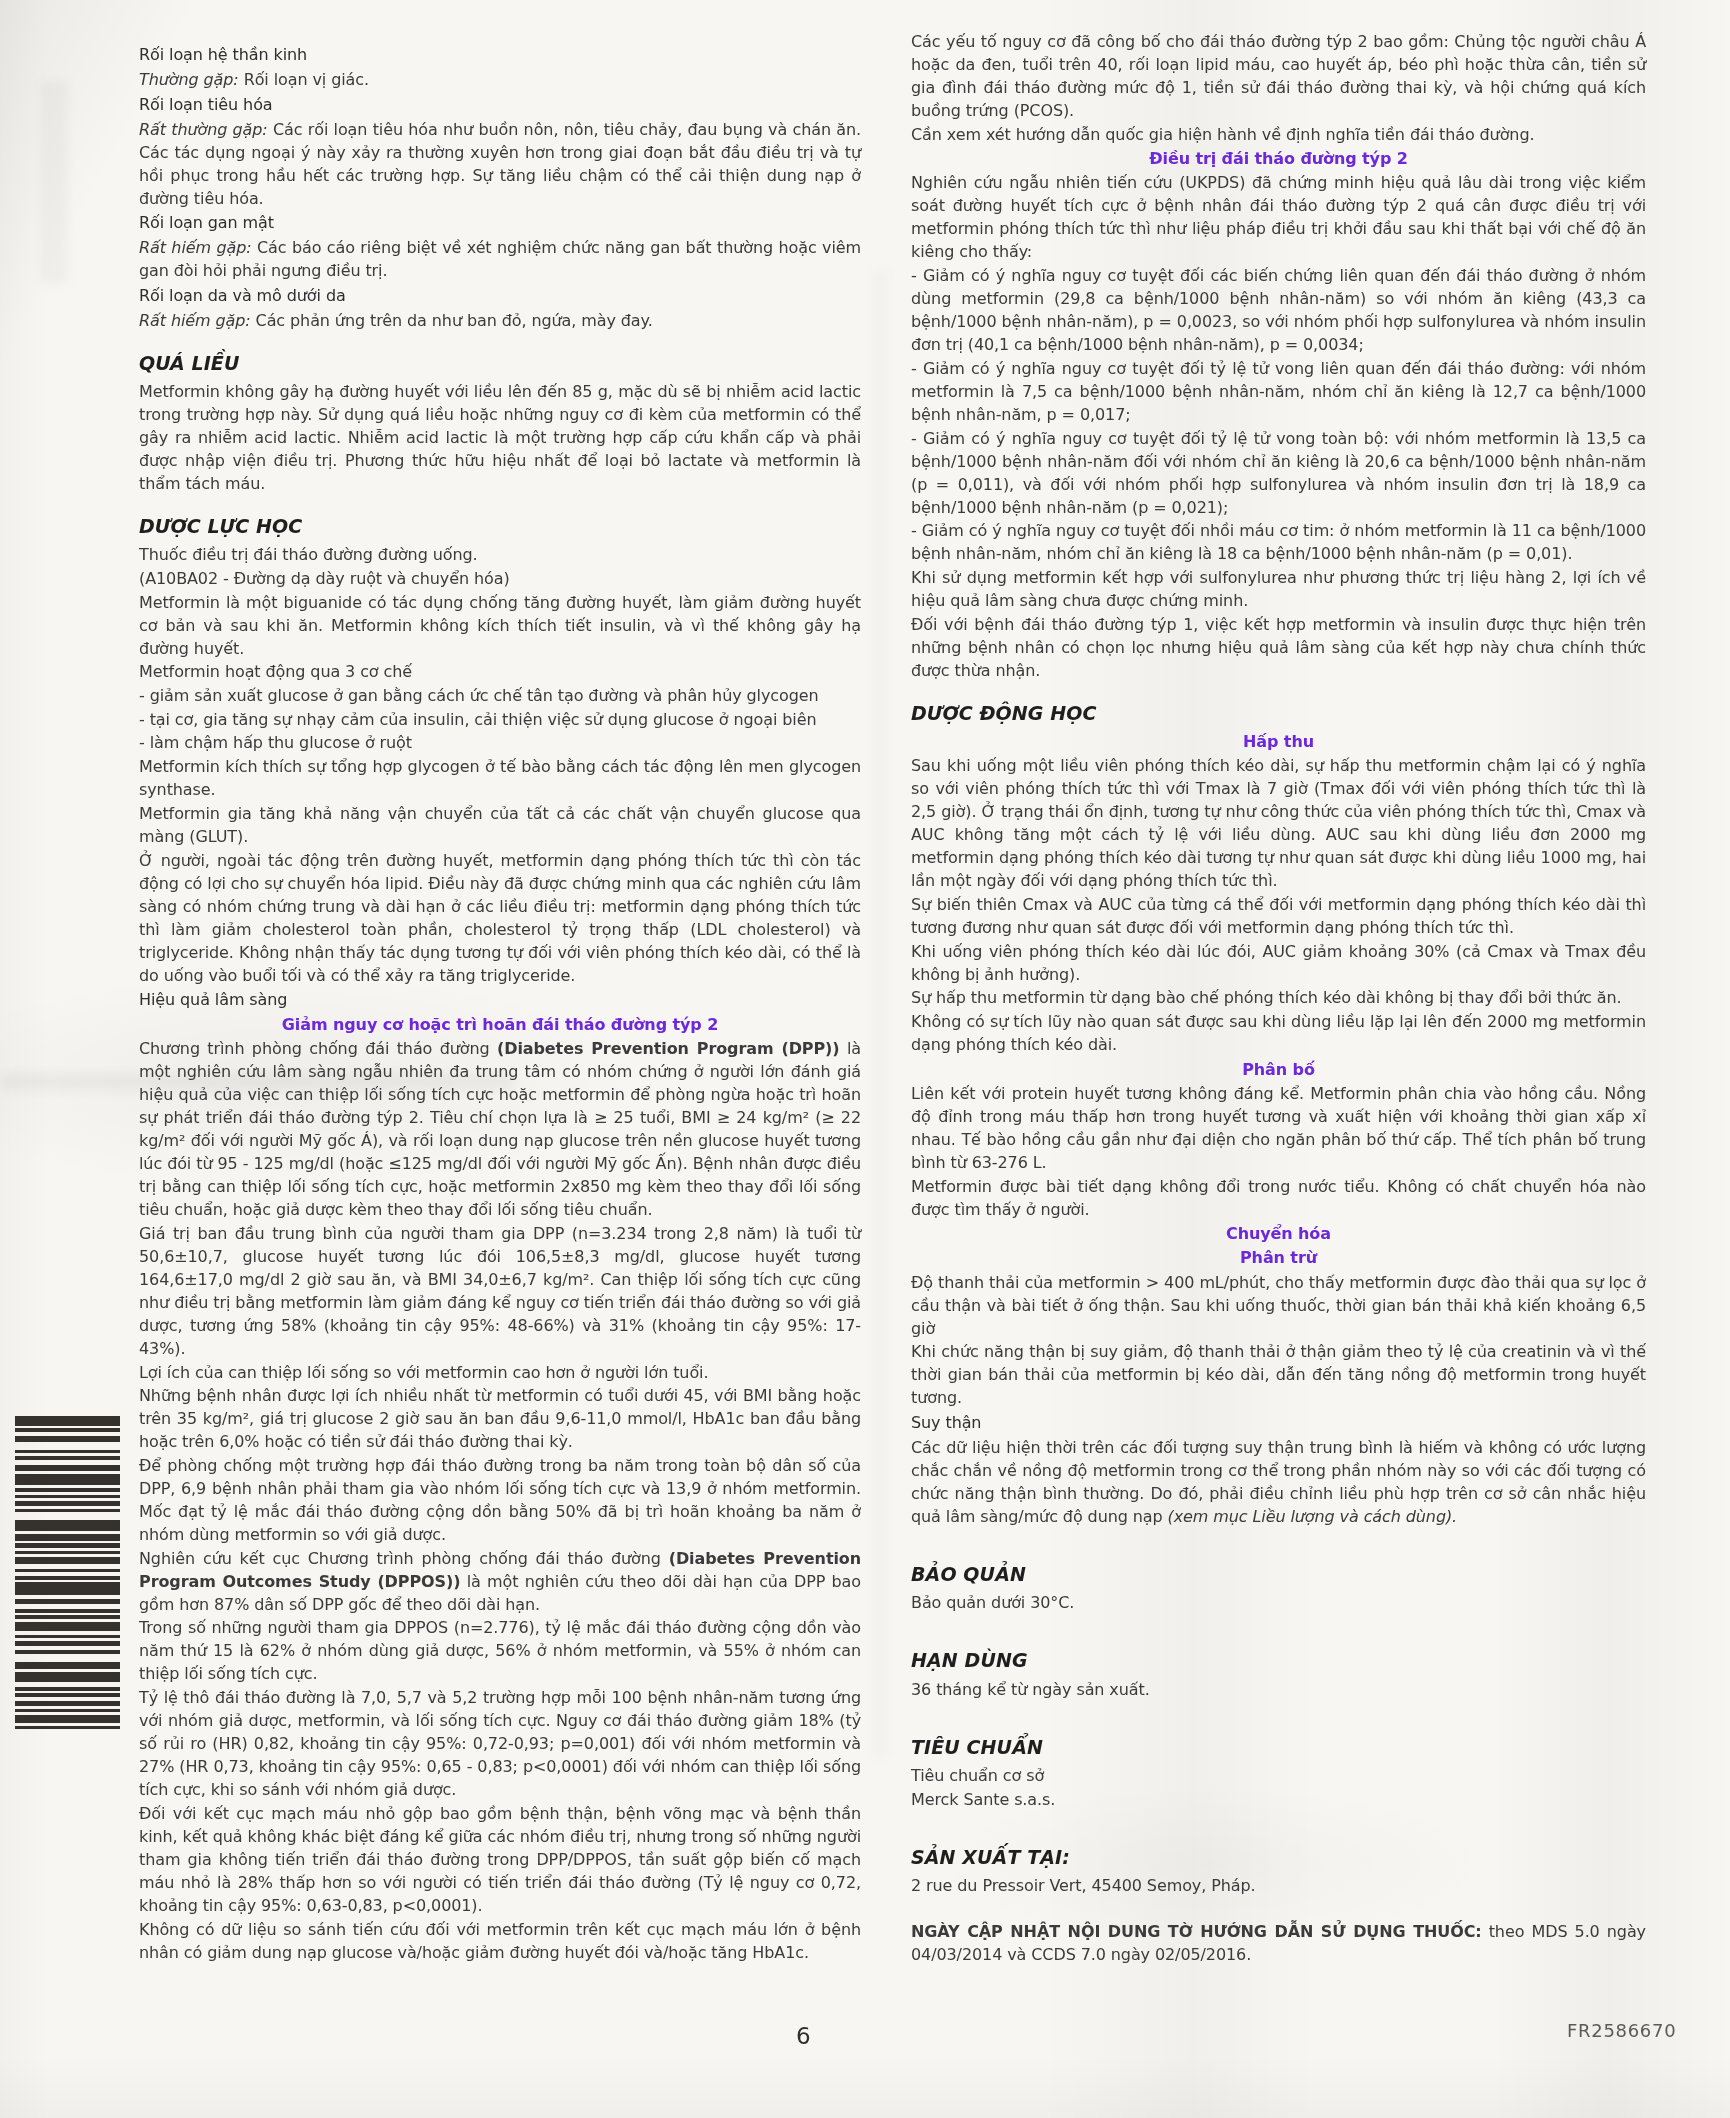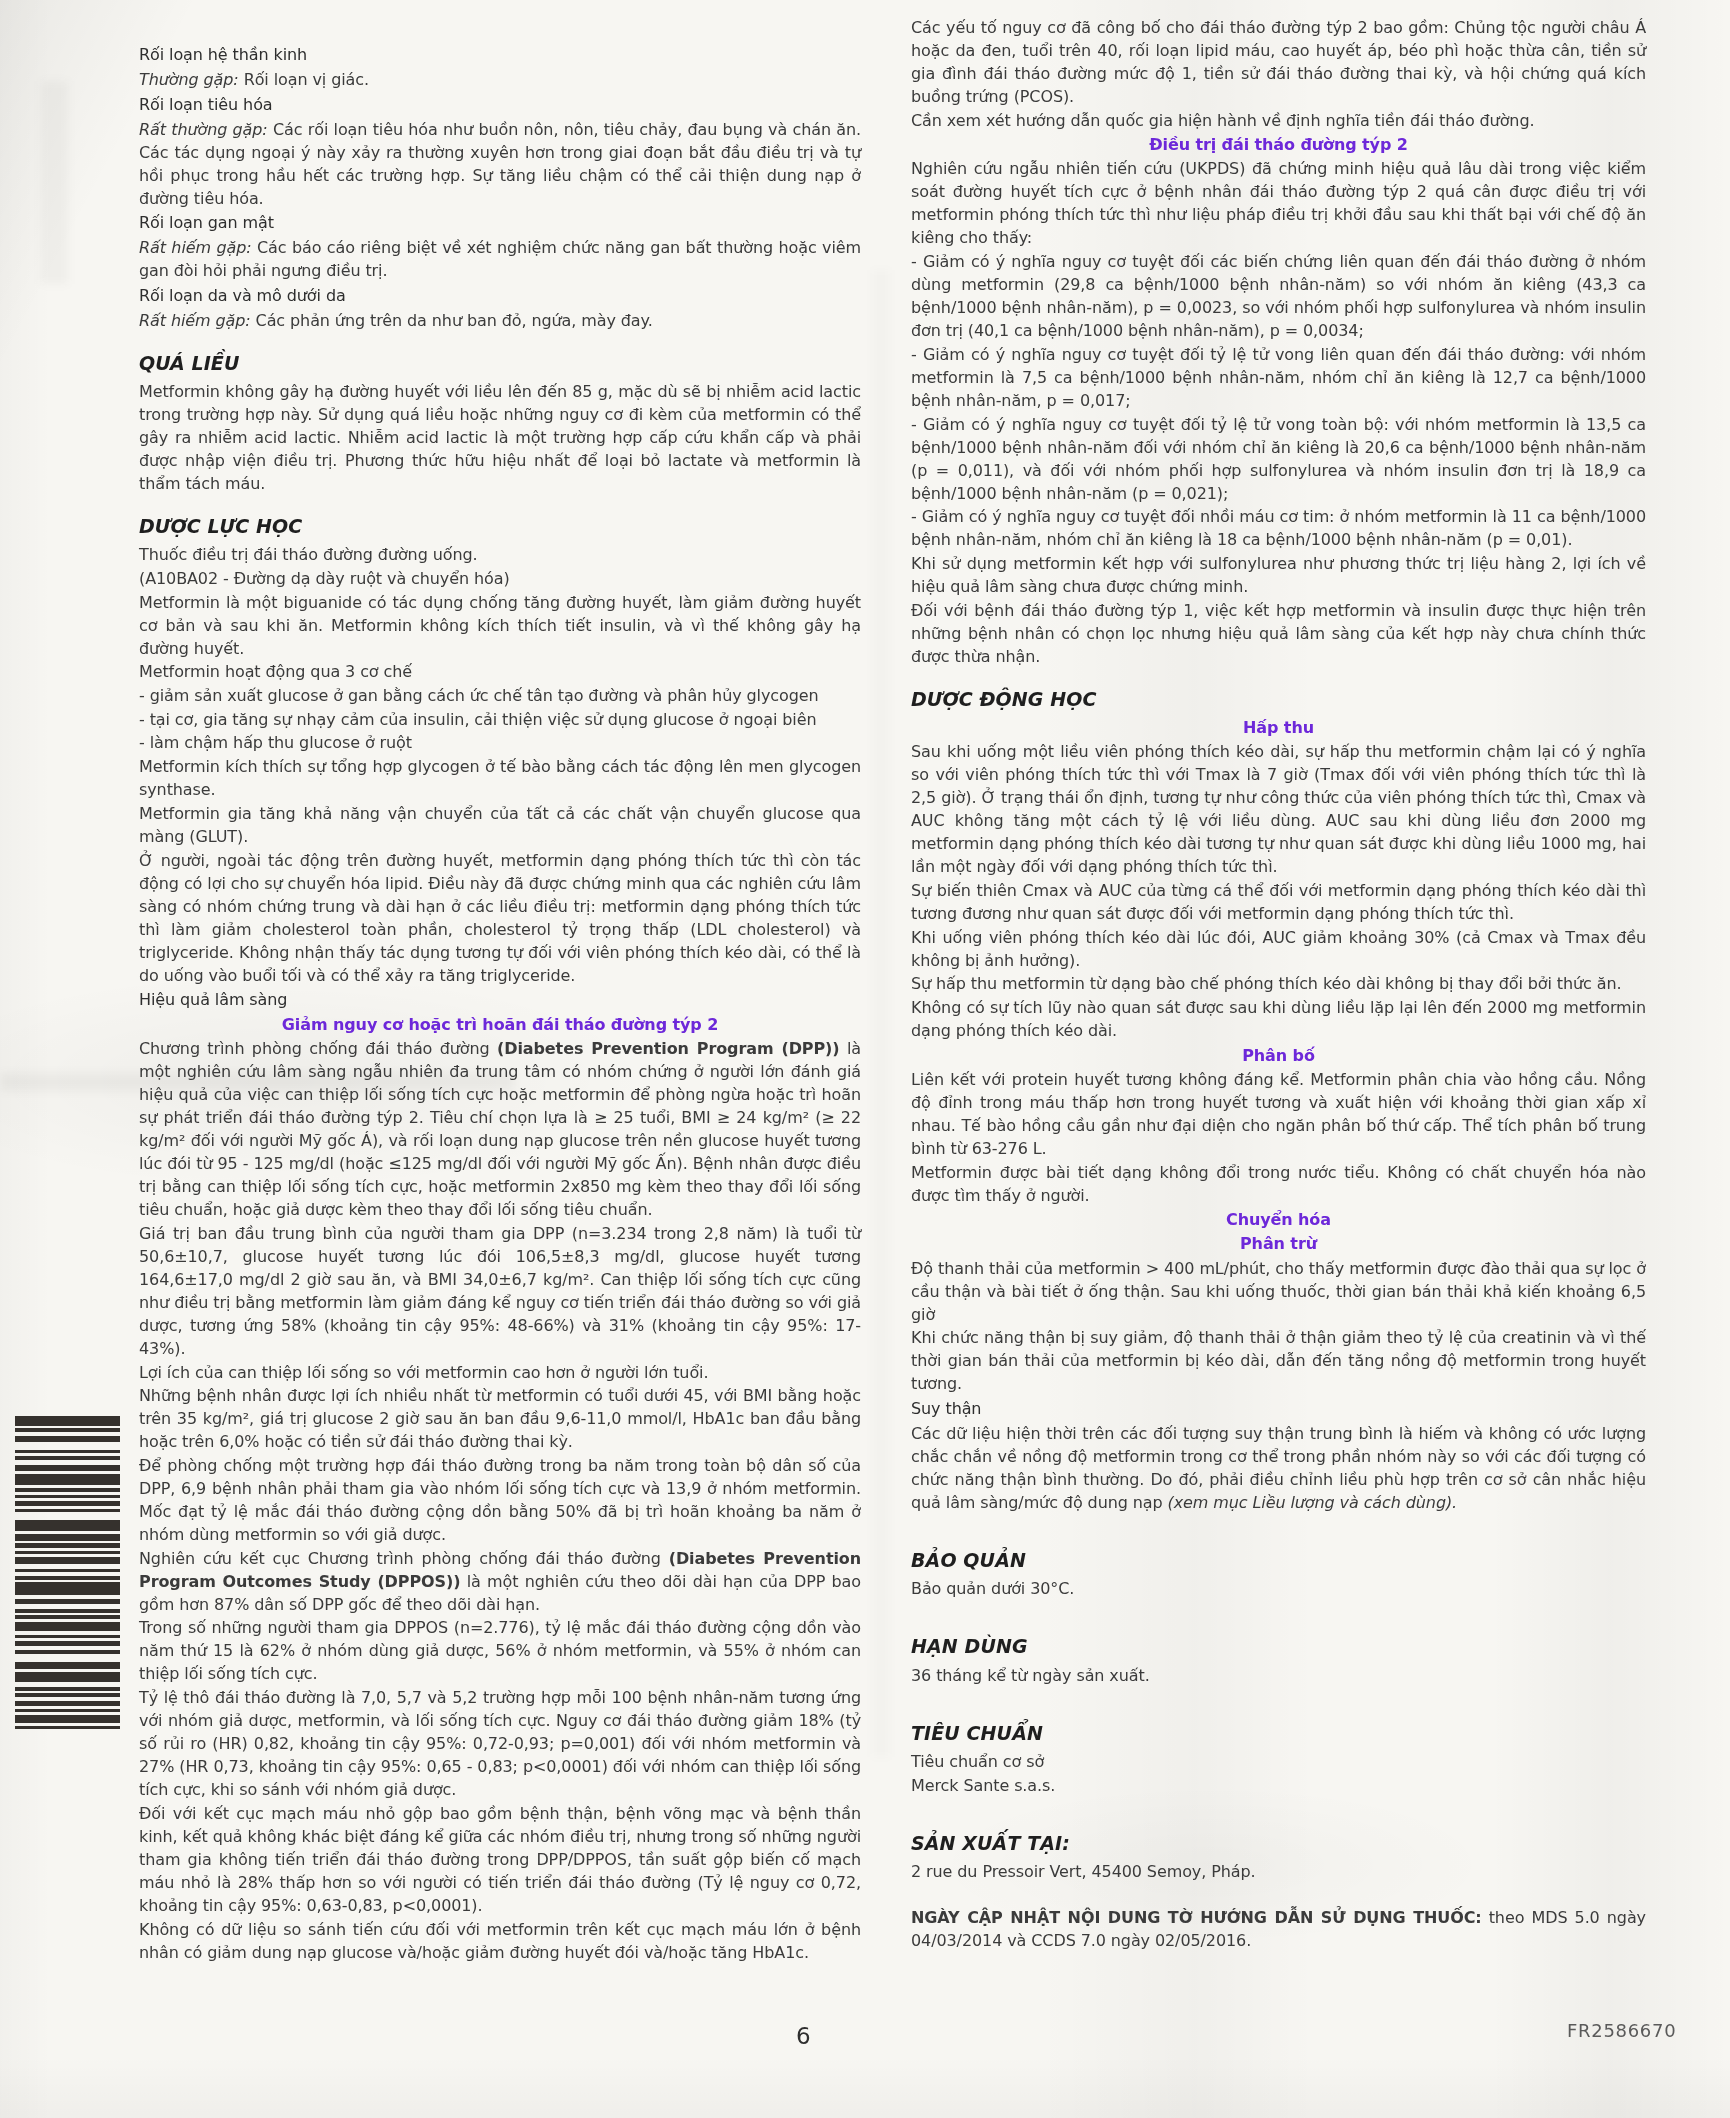--- a/index.html
+++ b/index.html
@@ -19,21 +19,21 @@
       radial-gradient(ellipse 473px 135px at 70% 88%, rgba(0,0,0,0.022), rgba(0,0,0,0) 60%),
       linear-gradient(0deg, rgba(0,0,0,0.03), rgba(0,0,0,0) 3%);
   }
   .streak{position:absolute;pointer-events:none;z-index:4;background:rgba(60,60,60,0.05);filter:blur(4px);}
   .streak.s1{left:0;top:1073px;width:514px;height:17.6px;}
   .streak.s2{left:41px;top:81px;width:27px;height:203px;background:rgba(60,60,60,0.04);}
   .streak.s3{left:872px;top:270px;width:17.6px;height:1487px;background:rgba(60,60,60,0.02);}
 
   .col{position:absolute;z-index:10;text-align:justify;font-size:16px;line-height:23px;letter-spacing:-0.1px;}
   .col-left{left:139px;top:42px;width:722px;}
-  .col-right{left:911px;top:16px;width:735px;}
+  .col-right{left:911px;top:30px;width:735px;}
 
   .blk{margin:0;}
   .blk.para{margin:0 0 0.7px 0;}
   .blk.h1{font-weight:bold;color:#1f1f1f;font-size:19px;line-height:24px;margin:19px 0 5.4px;text-align:left;letter-spacing:0.1px;font-style:italic;}
   .blk.h1.gap{margin-top:34px;}
   .blk.sub{font-weight:bold;color:#6d28d9;text-align:center;margin:1.4px 0 1.4px;}
   .blk.u{color:#2e2e2e;text-align:left;text-underline-offset:3.4px;margin:1.4px 0 2px;}
   .blk.para.gap{margin-top:23px;}
   .i{font-style:italic;}
   .b{font-weight:bold;}

